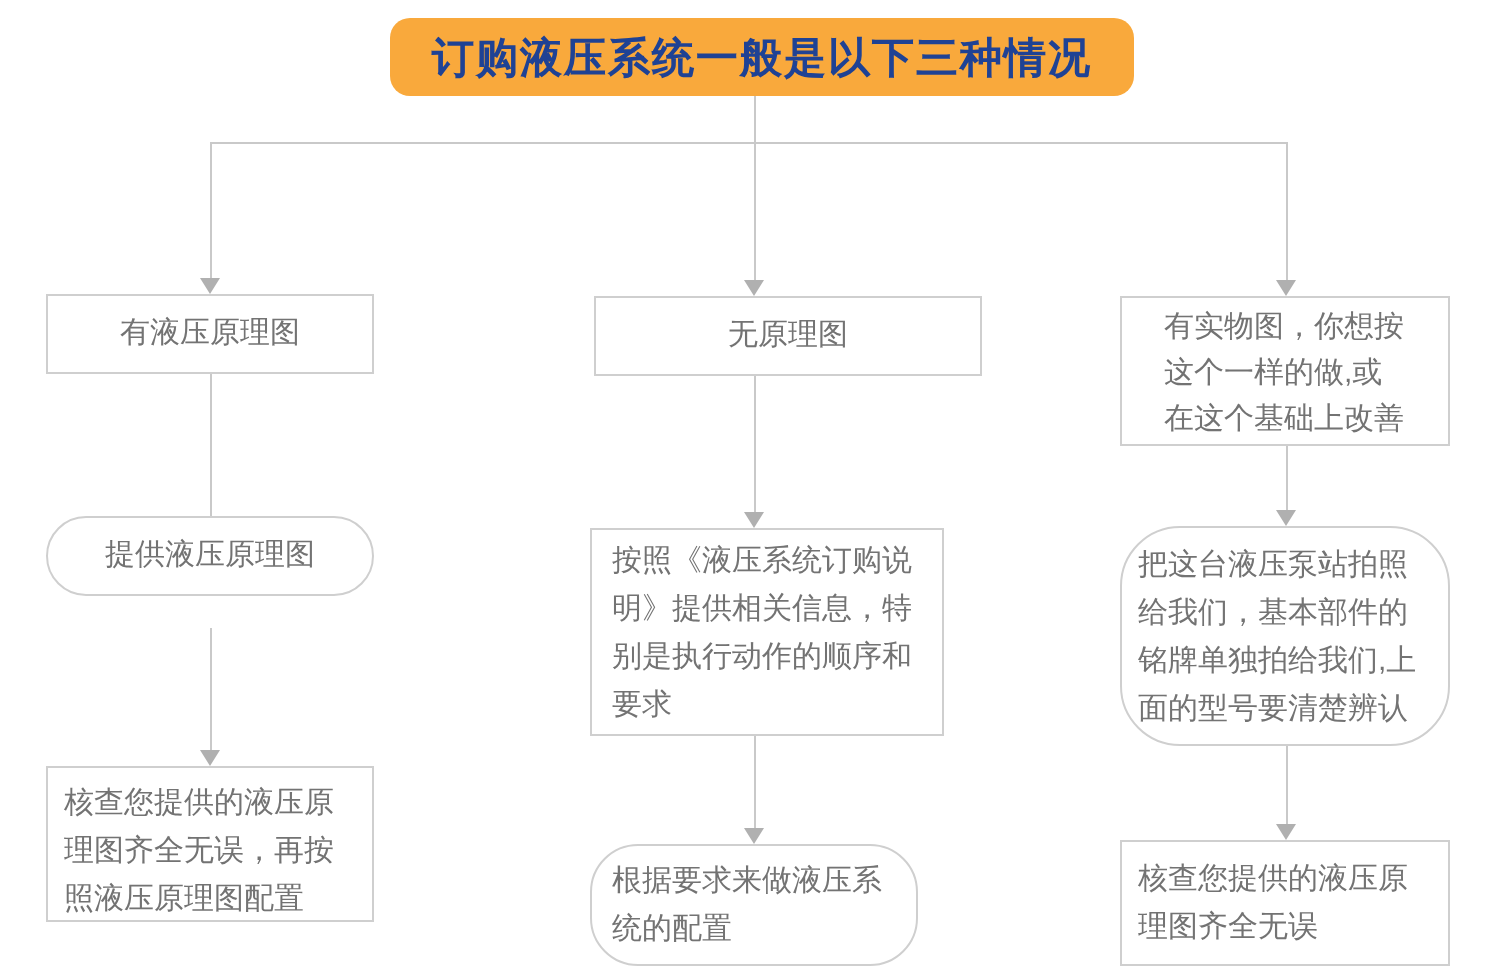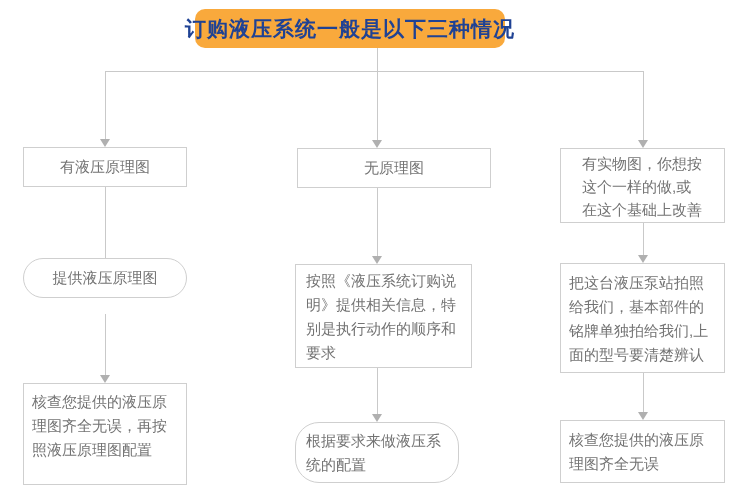--- a/index.html
+++ b/index.html
@@ -10,21 +10,21 @@
     width: 750px;
     height: 490px;
     background: #ffffff;
     overflow: hidden;
   }
 
   
   .title-banner {
     position: absolute;
     left: 195px; top: 9px;
-    width: 310px; height: 39px;
+    width: 372px; height: 39px;
     background: #F9A93C;
     border-radius: 10px;
     display: flex; align-items: center; justify-content: center;
   }
   .title-banner .title-text {
     color: #1F4294;
     font-size: 21px;
     font-weight: bold;
     letter-spacing: 1px;
     white-space: nowrap;
@@ -59,22 +59,22 @@
     white-space: nowrap;
   }
   .fbox.multi { text-align: left; }
 
   
   #box-l1 { left: 23px;  top: 147px; width: 164px; height: 40px; }
   #box-m1 { left: 297px; top: 148px; width: 194px; height: 40px; }
   #box-r1 { left: 560px; top: 148px; width: 165px; height: 75px;  padding: 3px 21px;  line-height: 23px; }
   #box-l2 { left: 23px;  top: 258px; width: 164px; height: 40px; border-radius: 20px; }
   #box-m2 { left: 295px; top: 264px; width: 177px; height: 104px; padding: 4px 10px; }
-  #box-r2 { left: 560px; top: 263px; width: 165px; height: 110px; padding: 7px 8px; }
-  #box-l3 { left: 23px;  top: 383px; width: 164px; height: 102px;  padding: 6px 8px; }
+  #box-r2 { left: 560px; top: 263px; width: 165px; height: 110px; padding: 7px 8px; border-radius: 30px; }
+  #box-l3 { left: 23px;  top: 383px; width: 164px; height: 78px;  padding: 6px 8px; }
   #box-m3 { left: 295px; top: 422px; width: 164px; height: 61px;  padding: 6px 10px; border-radius: 24px; }
   #box-r3 { left: 560px; top: 420px; width: 165px; height: 63px;  padding: 7px 8px; }
 </style>
 </head>
 <body>
 
 <div class="stage">
 
   <div class="title-banner">
     <span class="title-text">订购液压系统一般是以下三种情况</span>

